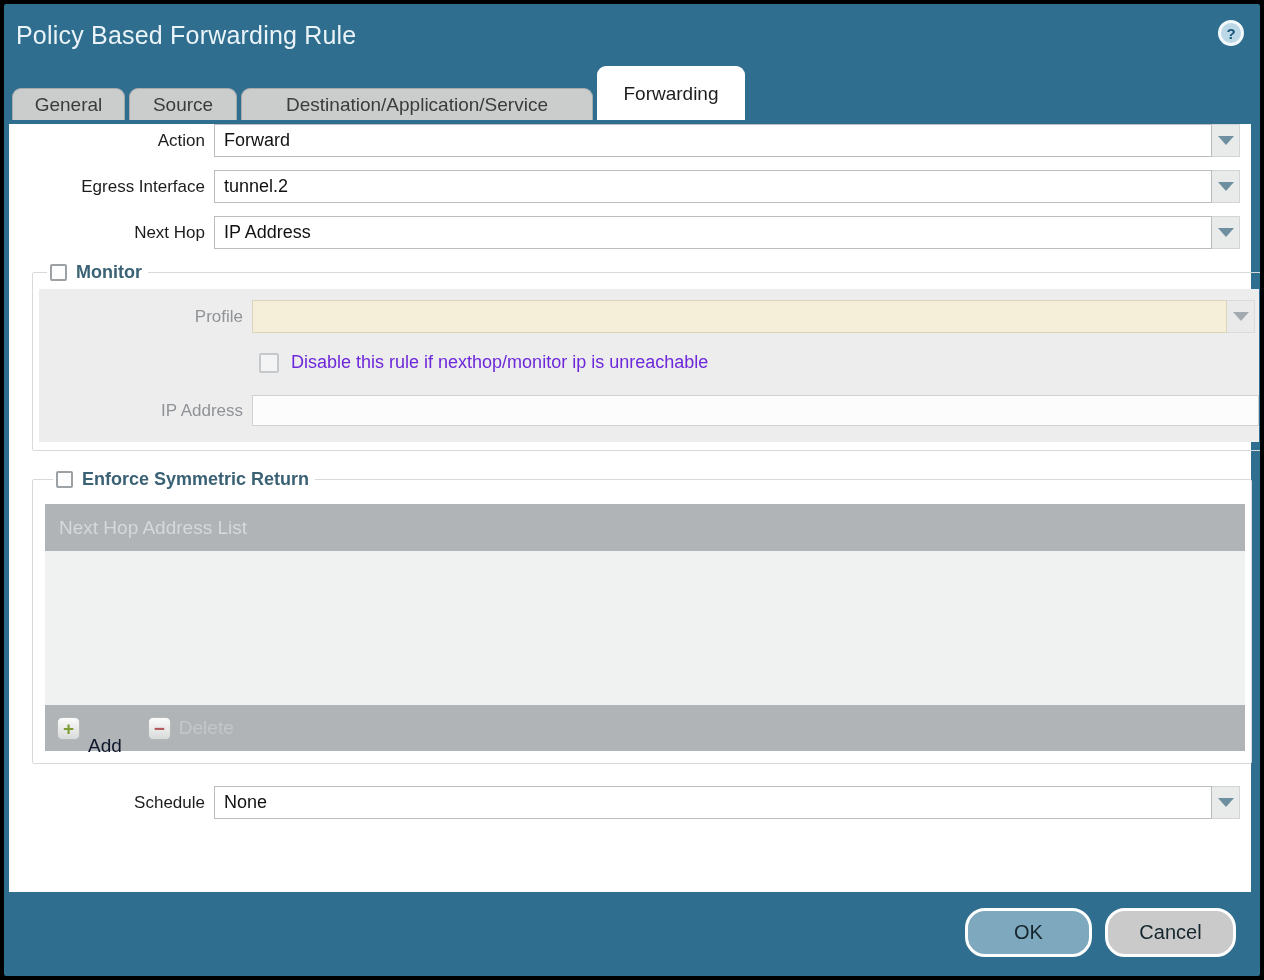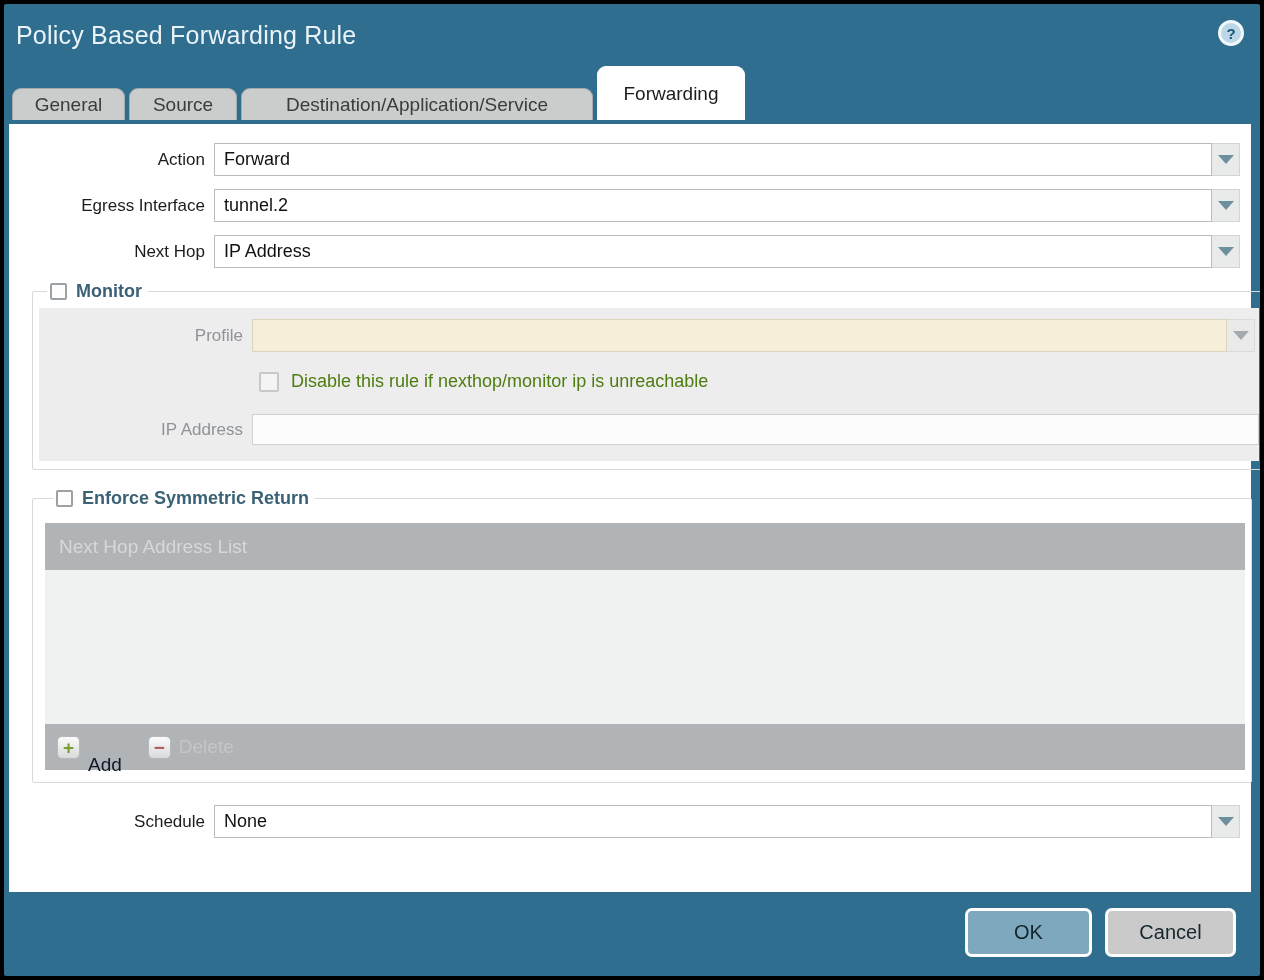--- a/index.html
+++ b/index.html
@@ -27,21 +27,21 @@
   }
   .tab-general { width:113px; }
   .tab-source { width:108px; }
   .tab-dest   { width:352px; }
   .tab-active {
     width:148px; height:54px; background:#fff; color:#1d1d1d; border-color:#ffffff;
   }
   
   .content {
     position:absolute; left:5px; top:120px; width:1242px; height:768px;
-    background:#fff; padding-top:19px;
+    background:#fff; 
   }
   .form-row { display:flex; align-items:center; height:33px; margin-bottom:13px; }
   .form-label { width:205px; flex-shrink:0; text-align:right; padding-right:9px; font-size:17px; color:#1c1c1c; }
   .dd { display:flex; width:1026px; height:33px;text-align:right; }
   .dd-value {
     flex:1; border:1px solid #b9bdc0; background:#fff; font-size:18px; color:#111;
     padding:0 9px; display:flex; align-items:center; cursor:pointer;
   }
   .dd-btn {
     width:28px; background:#e9eaea; border:1px solid #d2d4d5; border-left:none;
@@ -57,21 +57,21 @@
     cursor:pointer; flex-shrink:0;
   }
   .panel { background:#ededee; padding:11px 0 15px 0; }
   .panel .form-label { width:190px; color:#8f9397;margin-left:23px; }
   .dd-disabled .dd-value { background:#f5eed8; border-color:#ddd4bc; cursor:default; }
   .dd-disabled .dd-btn { background:#eaeaea; border-color:#dadbdb; cursor:default; }
   .dd-disabled .arrow { border-top-color:#a3abb0; }
   .dd-profile { width:1003px; }
   .check-row { display:flex; align-items:center; gap:12px; margin:19px 0 21px 220px; }
   .checkbox-disabled { width:20px; height:20px; background:#f4f4f4; border:2px solid #c6c9cb; border-radius:2px; flex-shrink:0; }
-  .check-row-label { font-size:18px; color:#4d7c0f; }
+  .check-row-label { font-size:18px; color:#6d28d9; }
   .input-disabled { width:1007px; height:31px; background:#fcfcfc; border:1px solid #cfd1d2; }
   
   .fieldset-esr { margin-top:18px; padding:8px 6px 12px 12px; }
   .nh-table { width:1200px; margin-top:6px; }
   .tbl-header { height:47px; background:#b0b4b7; color:#d6d8da; font-size:19px; display:flex; align-items:center; padding-left:14px; }
   .tbl-body { height:154px; background:#f0f1f1; }
   .tbl-footer { height:46px; background:#b0b4b7; display:flex; align-items:center; gap:26px; padding-left:12px; }
   .tbl-btn { display:flex; align-items:center; gap:8px; font-size:19px; cursor:pointer; }
   .icon-box {
     width:23px; height:23px; border-radius:5px; border:1px solid #b6b9ba;
@@ -83,21 +83,21 @@
   .add-label { color:#0f172a;margin-top:36px; }
   .tbl-btn-disabled { cursor:default; }
   .tbl-btn-disabled .delete-label { color:#c3c7c9; }
   .schedule-row { margin-top:22px; }
   
   .footer-bar {
     position:absolute; left:0; right:0; bottom:0; height:88px;
     display:flex; align-items:center; justify-content:flex-end; gap:13px; padding-right:24px;
   }
   .btn {
-    height:49px; border-radius:7px; border:3px solid #fff; font-size:20px; color:#16262e;
+    height:49px; border-radius:20px; border:3px solid #fff; font-size:20px; color:#16262e;
     display:flex; align-items:center; justify-content:center; cursor:pointer;
   }
   .btn-ok { width:127px; background:#7ea8bd; }
   .btn-cancel { width:131px; background:#cacaca; }
 </style>
 </head>
 <body>
 
 <div class="window">
 

